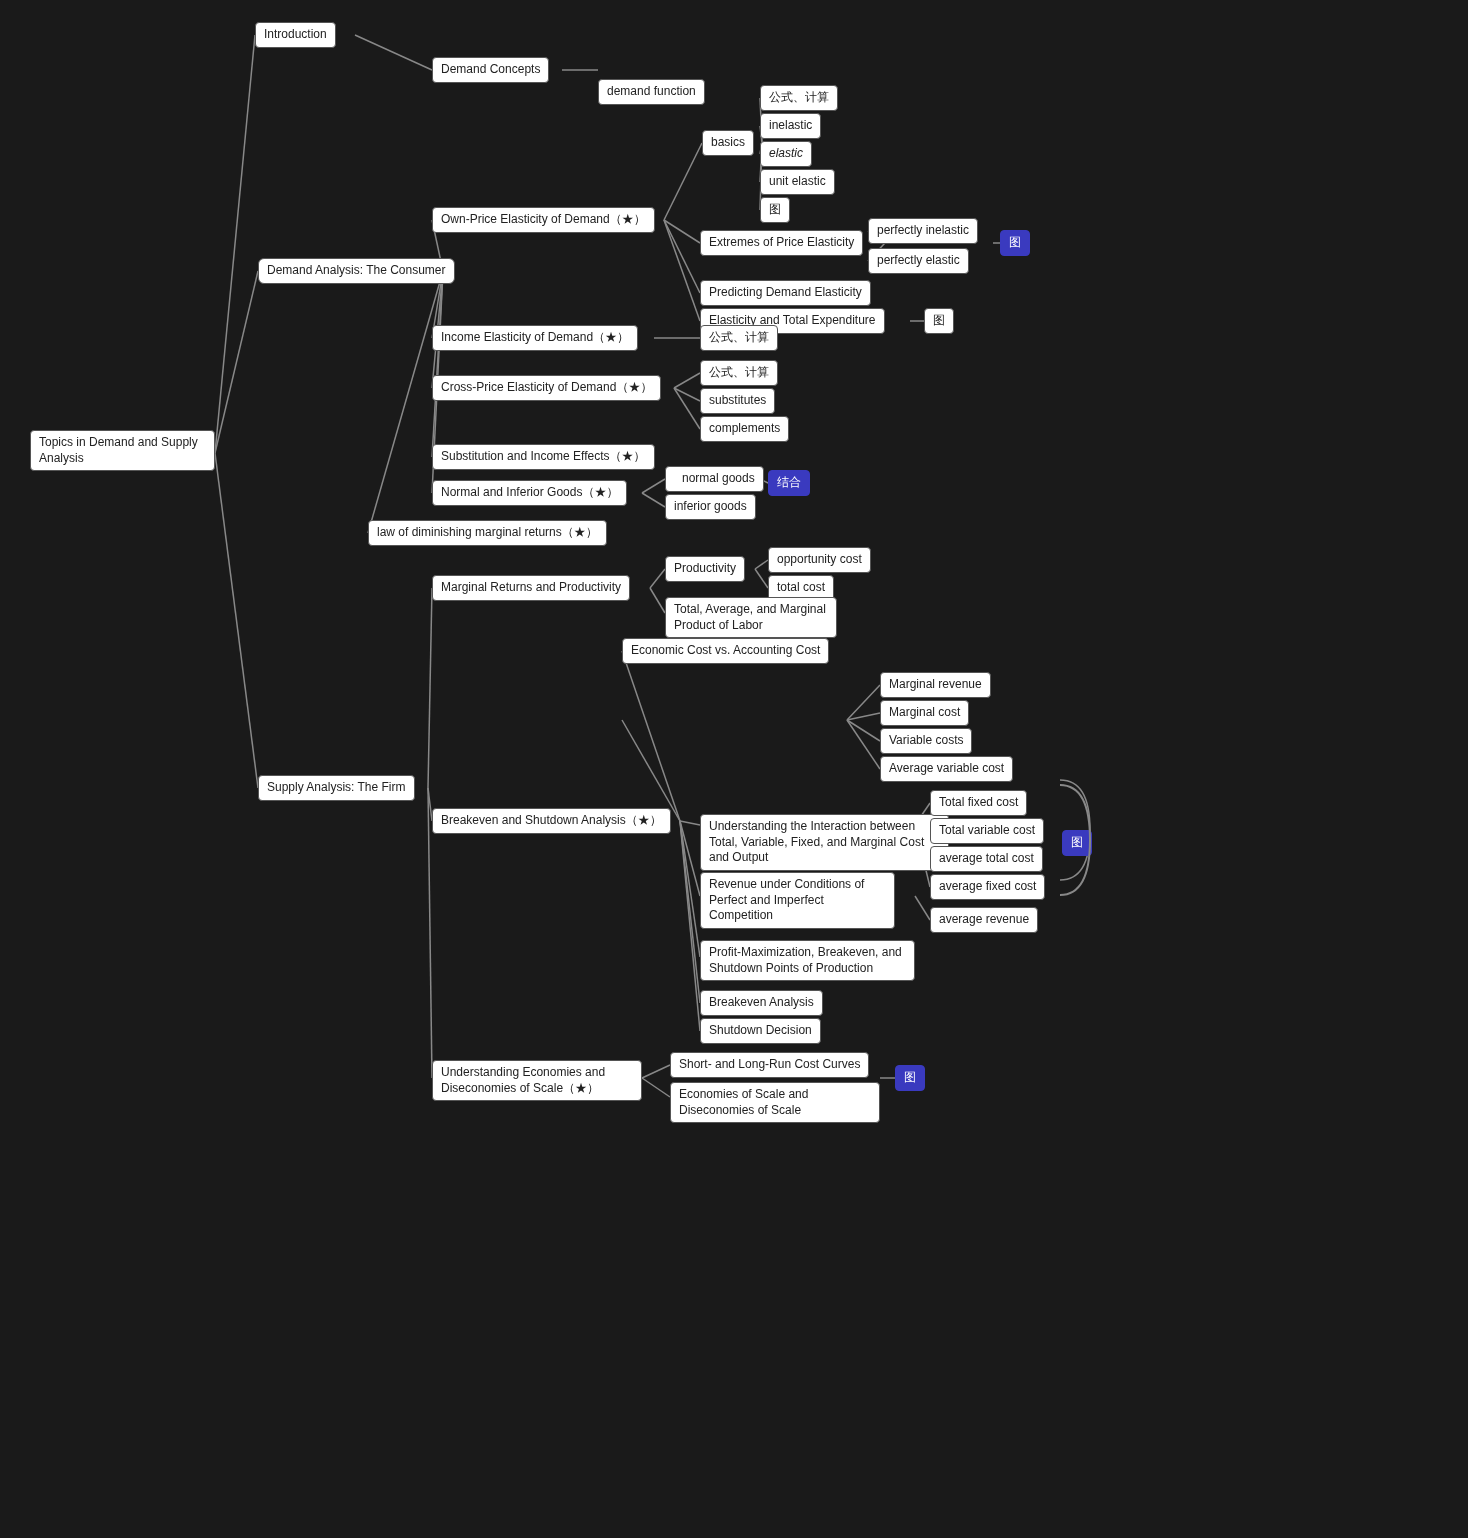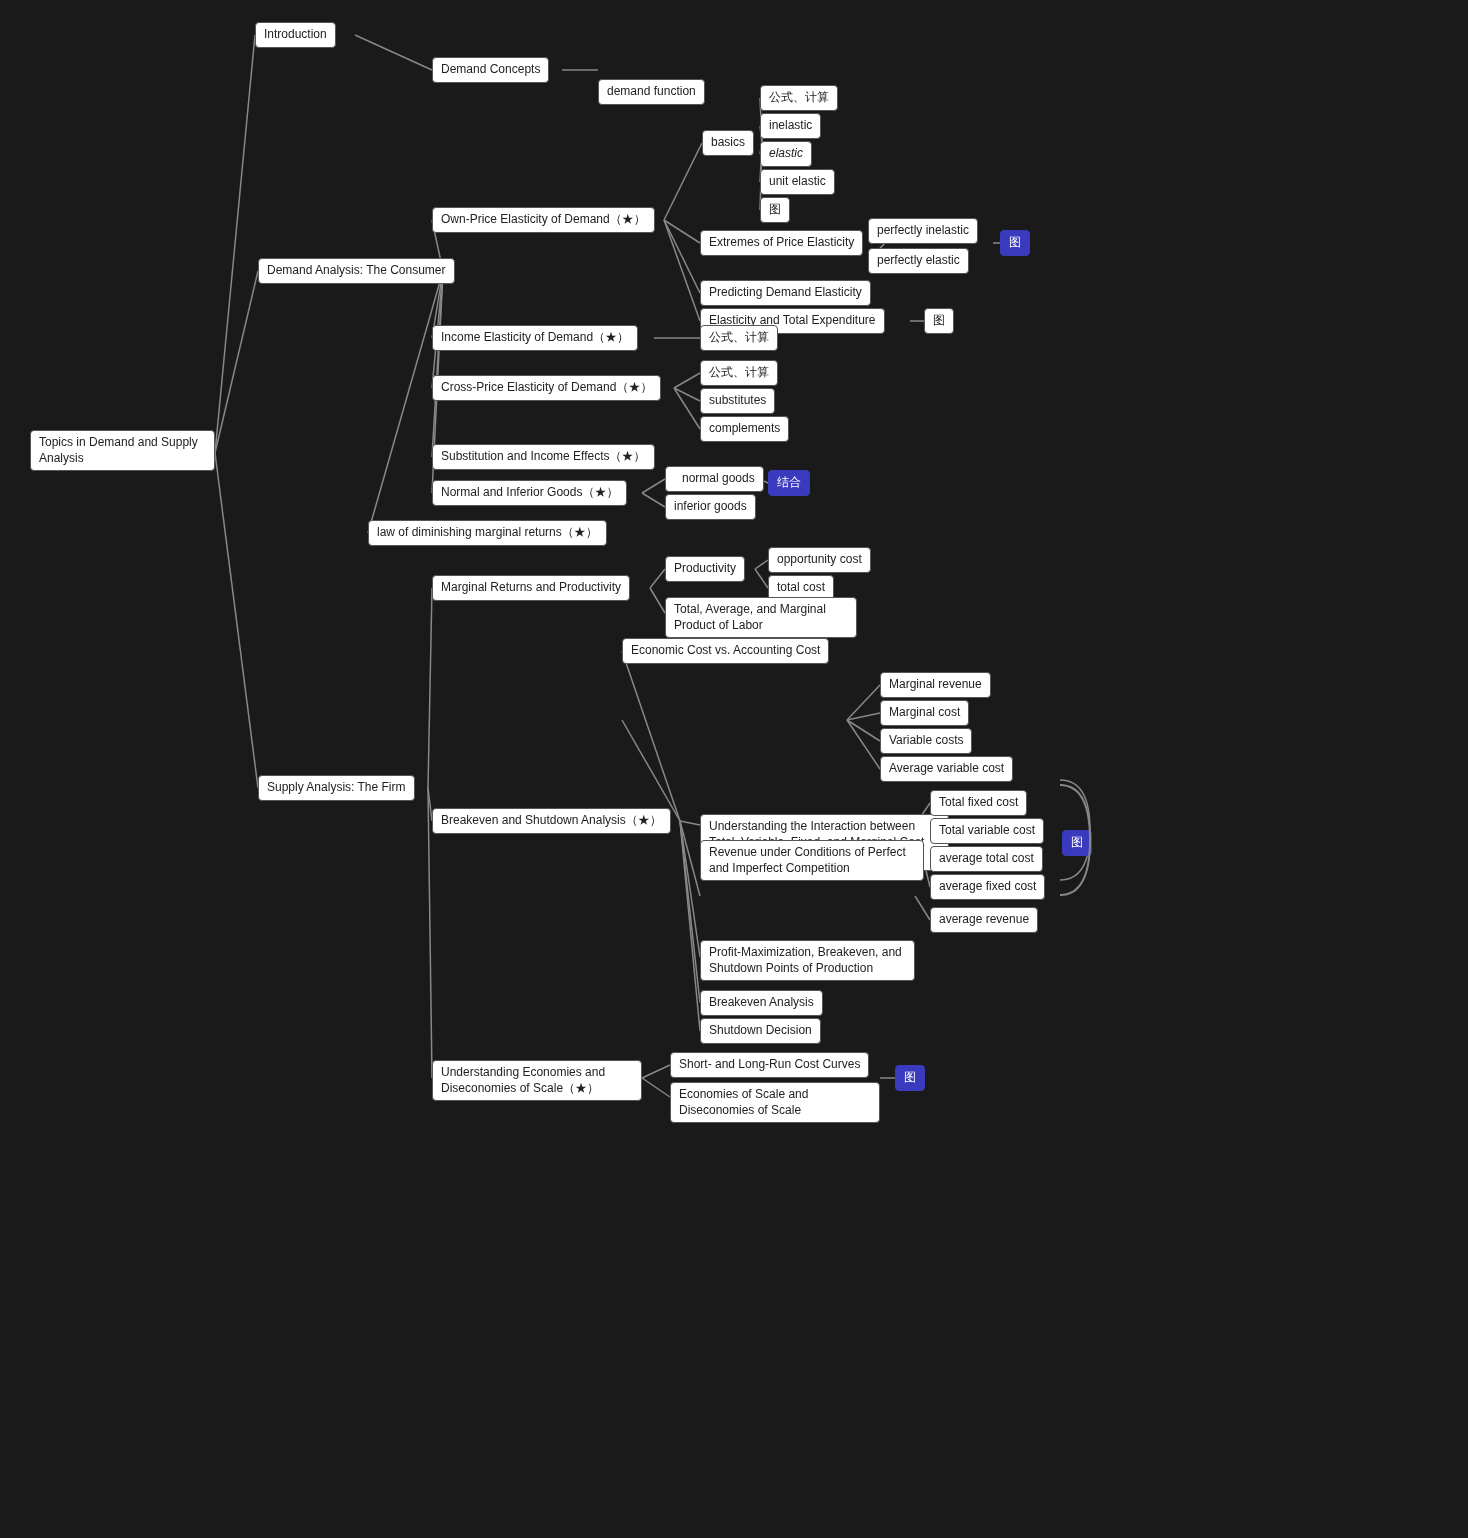--- a/index.html
+++ b/index.html
@@ -168,21 +168,21 @@
   </svg>
 
   <div class="node multiline" style="left:30px;top:430px;width:185px;">Topics in Demand and Supply
 Analysis</div>
 
   <div class="node" style="left:255px;top:22px;">Introduction</div>
 
   <div class="node" style="left:432px;top:57px;">Demand Concepts</div>
   <div class="node" style="left:598px;top:57px;margin-top:22px;">demand function</div>
 
-  <div class="node" style="left:258px;top:258px;">Demand Analysis: The Consumer</div>
+  <div class="node" style="left:258px;top:258px;border-radius:6px;">Demand Analysis: The Consumer</div>
 
   <div class="node" style="left:432px;top:207px;">Own-Price Elasticity of Demand（★）</div>
 
   <div class="node" style="left:702px;top:130px;">basics</div>
   <div class="node" style="left:760px;top:85px;">公式、计算</div>
   <div class="node" style="left:760px;top:113px;">inelastic</div>
   <div class="node" style="left:760px;top:141px;font-style:italic;">elastic</div>
   <div class="node" style="left:760px;top:169px;">unit elastic</div>
   <div class="node" style="left:760px;top:197px;">图</div>
 
@@ -210,21 +210,21 @@
   <div class="node" style="left:665px;top:466px;padding-left:16px;">normal goods</div>
   <div class="node" style="left:665px;top:494px;">inferior goods</div>
   <div class="node blue-filled" style="left:768px;top:470px;">结合</div>
 
   <div class="node" style="left:368px;top:520px;">law of diminishing marginal returns（★）</div>
 
   <div class="node" style="left:432px;top:575px;">Marginal Returns and Productivity</div>
   <div class="node" style="left:665px;top:556px;">Productivity</div>
   <div class="node" style="left:768px;top:547px;">opportunity cost</div>
   <div class="node" style="left:768px;top:575px;">total cost</div>
-  <div class="node multiline" style="left:665px;top:597px;width:192px;">Total, Average, and Marginal Product of
+  <div class="node multiline" style="left:665px;top:597px;width:172px;">Total, Average, and Marginal Product of
 Labor</div>
 
   <div class="node" style="left:258px;top:775px;">Supply Analysis: The Firm</div>
 
   <div class="node" style="left:622px;top:638px;">Economic Cost vs. Accounting Cost</div>
 
   <div class="node" style="left:880px;top:672px;">Marginal revenue</div>
   <div class="node" style="left:880px;top:700px;">Marginal cost</div>
   <div class="node" style="left:880px;top:728px;">Variable costs</div>
   <div class="node" style="left:880px;top:756px;">Average variable cost</div>
@@ -233,21 +233,21 @@
 
   <div class="node multiline" style="left:700px;top:814px;width:249px;">Understanding the Interaction between
 Total, Variable, Fixed, and Marginal Cost
 and Output</div>
   <div class="node" style="left:930px;top:790px;">Total fixed cost</div>
   <div class="node" style="left:930px;top:818px;">Total variable cost</div>
   <div class="node" style="left:930px;top:846px;">average total cost</div>
   <div class="node" style="left:930px;top:874px;">average fixed cost</div>
   <div class="node blue-filled" style="left:1062px;top:830px;">图</div>
 
-  <div class="node multiline" style="left:700px;top:840px;width:224px;">Revenue under Conditions of Perfect and
+  <div class="node multiline" style="left:700px;top:872px;width:195px;">Revenue under Conditions of Perfect and
 Imperfect Competition</div>
   <div class="node" style="left:930px;top:907px;">average revenue</div>
 
   <div class="node multiline" style="left:700px;top:940px;width:215px;">Profit-Maximization, Breakeven, and
 Shutdown Points of Production</div>
 
   <div class="node" style="left:700px;top:990px;">Breakeven Analysis</div>
 
   <div class="node" style="left:700px;top:1018px;">Shutdown Decision</div>
 

